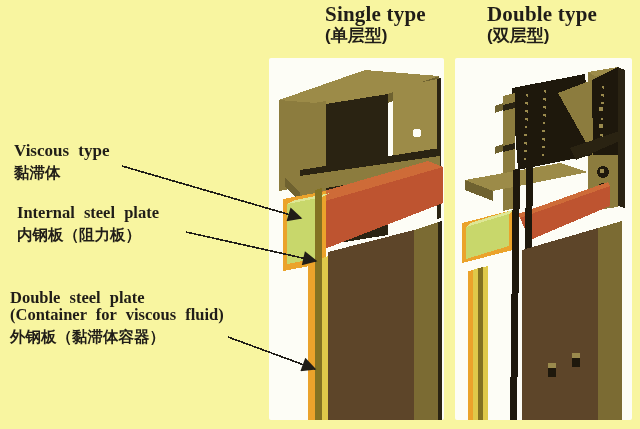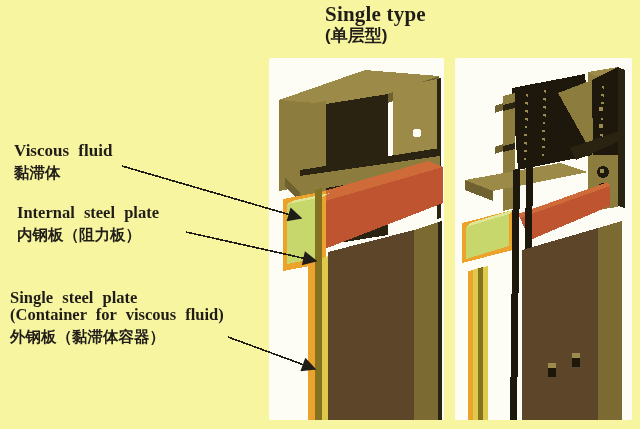--- a/index.html
+++ b/index.html
@@ -37,20 +37,24 @@
   polygon,circle,rect,line{shape-rendering:crispEdges;}
 </style>
 </head>
 <body>
 
 <div id="stage">
 
   <div class="heading" id="heading-single">
     <div class="en">Single type</div>
     <div class="zh">(单层型)</div>
+  </div>
+  <div class="heading" id="heading-double">
+    <div class="en">Double type</div>
+    <div class="zh">(双层型)</div>
   </div>
 
   <div class="panel" id="panel-single">
     <svg viewBox="0 0 175 362">
       <g>
         <polygon points="10,42 96,12 170,18 84,48" style="fill:var(--beamLight)"></polygon>
         <polygon points="10,42 84,48 84,57 10,51" style="fill:var(--beam)"></polygon>
         <polygon points="84,48 170,18 170,27 84,57" style="fill:var(--beamDark)"></polygon>
         <polygon points="10,51 26,48 26,130 10,133" style="fill:var(--beam)"></polygon>
         <polygon points="26,48 57,43 57,184 26,189" style="fill:var(--beam)"></polygon>
@@ -134,29 +138,29 @@
         </g>
         <g>
           <rect x="117" y="295" width="8" height="5" style="fill:var(--boltRing)"></rect>
           <rect x="117" y="300" width="8" height="9" style="fill:var(--darkPlate)"></rect>
         </g>
       </g>
     </svg>
   </div>
 
   <div class="lbl" id="lbl-viscous">
-    <div class="en">Viscous fluid</div>
+    <div class="en">Viscous type</div>
     <div class="zh">黏滞体</div>
   </div>
   <div class="lbl" id="lbl-internal">
     <div class="en">Internal steel plate</div>
     <div class="zh">内钢板（阻力板）</div>
   </div>
   <div class="lbl" id="lbl-outer">
-    <div class="en">Single steel plate</div>
+    <div class="en">Double steel plate</div>
     <div class="en">(Container for viscous fluid)</div>
     <div class="zh">外钢板（黏滞体容器）</div>
   </div>
 
   <svg id="arrows" width="640" height="429">
     <defs>
       <marker id="ah" viewBox="0 0 10 10" refX="9" refY="5" markerWidth="12" markerHeight="9" orient="auto">
         <path d="M0,0 L10,5 L0,10 z" style="fill:var(--ink)"></path>
       </marker>
     </defs>

